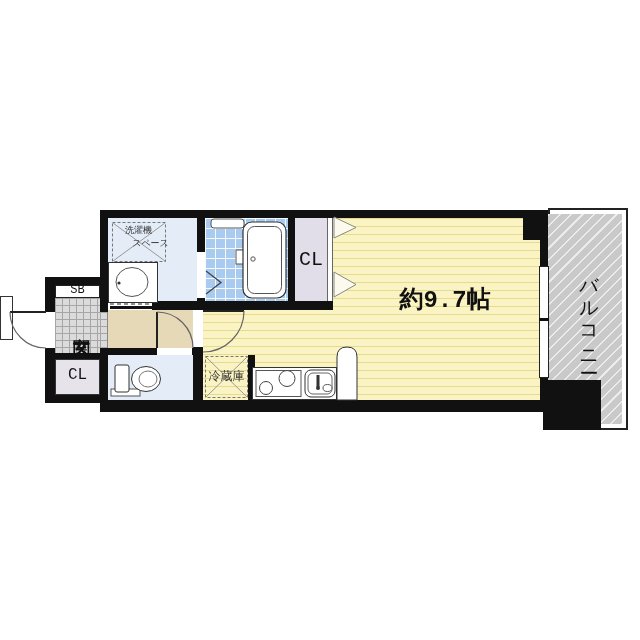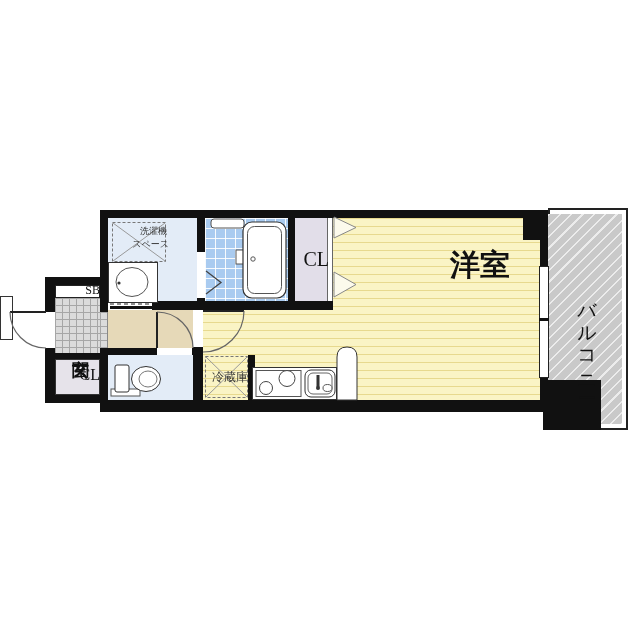--- a/index.html
+++ b/index.html
@@ -14,21 +14,21 @@
     background-image:repeating-linear-gradient(90deg, rgba(255,255,255,.9) 0 1px, transparent 1px 10px),
                      repeating-linear-gradient(180deg, rgba(255,255,255,.9) 0 1px, transparent 1px 10px);}
   .floor-cl{background:#E2DEE9;}
   .floor-hall{background:#E6D9B8;}
   .floor-genkan{background-color:#DBDBDB;
     background-image:repeating-linear-gradient(90deg, #A6A6A6 0 1px, transparent 1px 7px),
                      repeating-linear-gradient(180deg, #A6A6A6 0 1px, transparent 1px 7px);}
   .floor-balcony{background-color:#C9C9C9;
     background-image:repeating-linear-gradient(135deg, rgba(255,255,255,.65) 0 1.5px, transparent 1.5px 8px);}
   .windowpane{position:absolute;background:#fff;border:1px solid #222;box-sizing:border-box;}
-  .lbl{position:absolute;color:#111;text-align:right;line-height:1.15;}
+  .lbl{position:absolute;color:#111;text-align:center;line-height:1.15;font-family:Liberation Mono, monospace;}
   .lbl-v{writing-mode:vertical-rl;text-orientation:mixed;}
   svg{position:absolute;left:0;top:0;}
 </style>
 </head>
 <body>
 
 <div class="stage">
 
   <div class="abs floor-yellow" style="left:203px;top:218px;width:337px;height:182px;"></div>
   <div class="abs floor-wet" style="left:108px;top:218px;width:89px;height:85px;"></div>
@@ -133,22 +133,22 @@
     <g>
       <rect x="305" y="370" width="30" height="27" rx="6" fill="#fff" stroke="#333" stroke-width="1"></rect>
       <rect x="308" y="373" width="24" height="21" rx="5" fill="none" stroke="#666" stroke-width="1"></rect>
       <rect x="316.5" y="375" width="3" height="12" fill="#333"></rect>
       <circle cx="318" cy="388" r="2" fill="#333"></circle>
       <ellipse cx="327.5" cy="388" rx="4.5" ry="3.5" fill="#fff" stroke="#555" stroke-width="1"></ellipse>
     </g>
     <path d="M337,357 Q337,347 347,347 Q357,347 357,357 L357,400 L337,400 Z" fill="#fff" stroke="#333" stroke-width="1"></path>
   </svg>
 
-  <div class="lbl" style="left:380px;top:248px;width:130px;font-size:30px;font-weight:600;">洋室</div>
+  <div class="lbl" style="left:375px;top:287px;width:140px;font-size:24px;font-weight:600;">約9.7帖</div>
   <div class="lbl lbl-v" style="left:574px;top:240px;width:24px;height:150px;font-size:19px;letter-spacing:3px;">バルコニー</div>
   <div class="lbl" style="left:293px;top:248px;width:36px;font-size:20px;">CL</div>
   <div class="lbl" style="left:55px;top:284px;width:45px;font-size:12px;">SB</div>
   <div class="lbl lbl-v" style="left:64px;top:303px;width:26px;height:48px;font-size:17px;font-weight:bold;letter-spacing:2px;">玄関</div>
   <div class="lbl" style="left:55px;top:366px;width:45px;font-size:16px;">CL</div>
   <div class="lbl" style="left:110px;top:226px;width:57px;font-size:9px;color:#333;">洗濯機</div>
-  <div class="lbl" style="left:112px;top:239px;width:57px;font-size:9px;color:#333;">スペース</div>
+  <div class="lbl" style="left:122px;top:239px;width:57px;font-size:9px;color:#333;">スペース</div>
   <div class="lbl" style="left:205px;top:371px;width:43px;font-size:12px;color:#333;">冷蔵庫</div>
 </div>
 
 </body></html>

